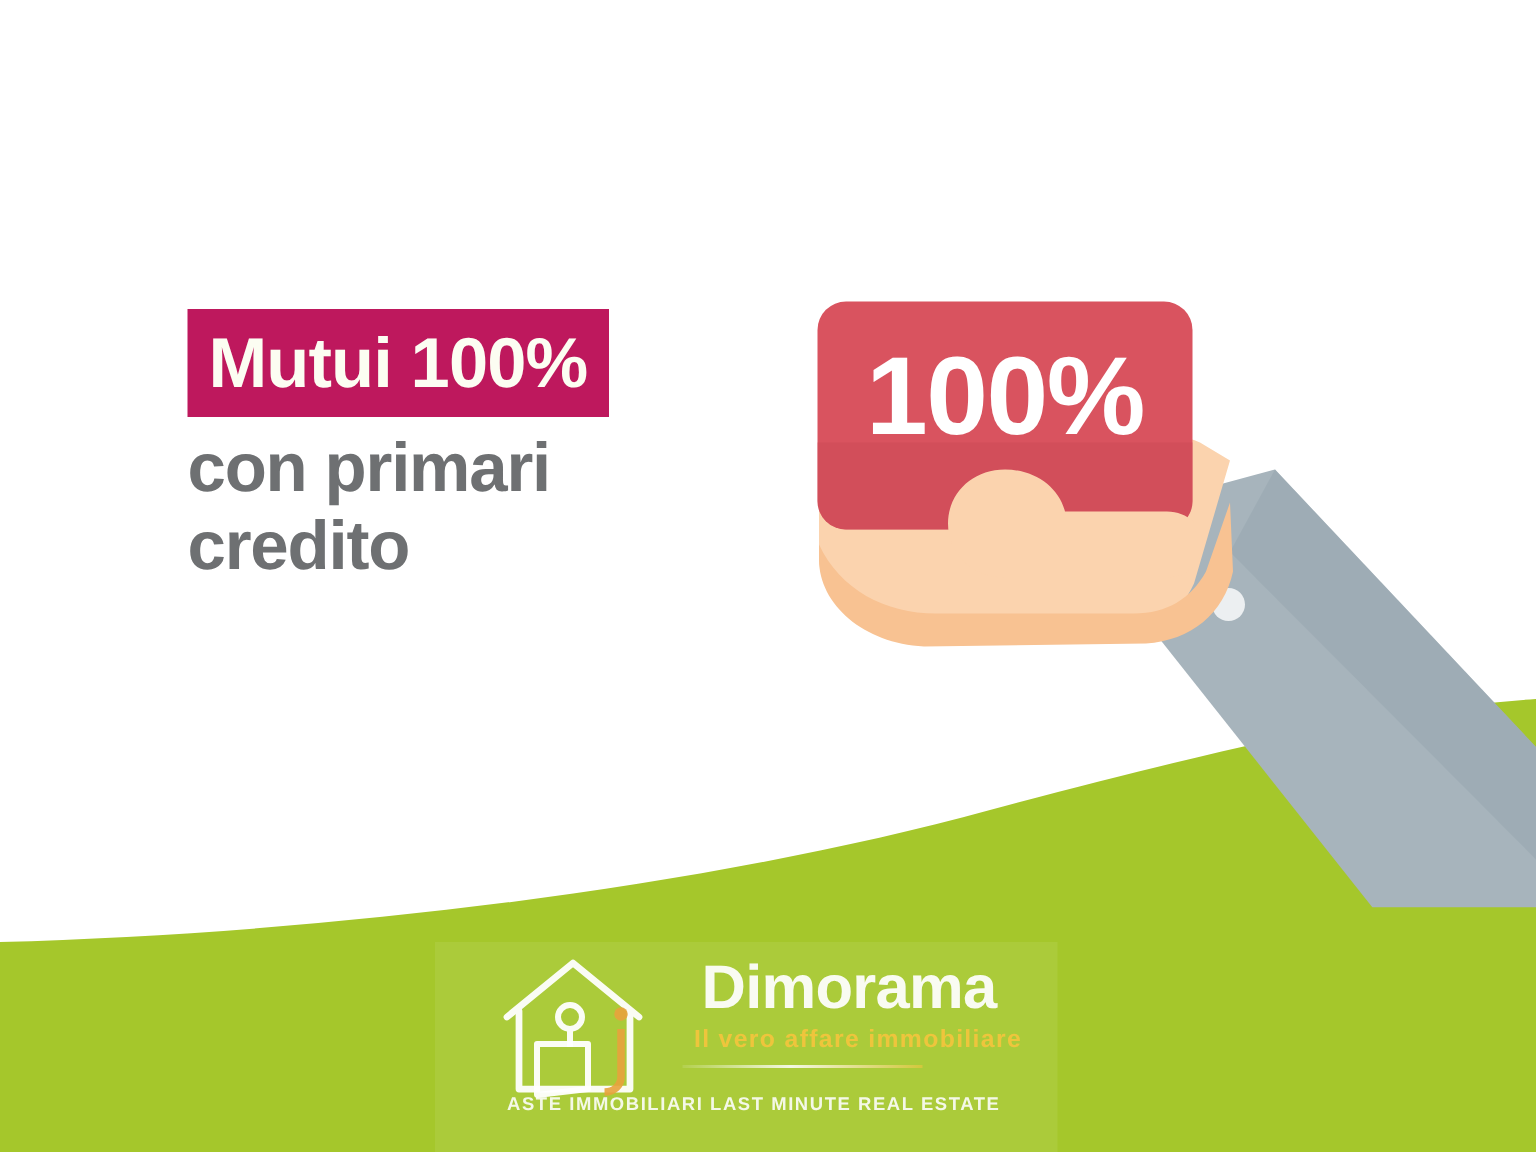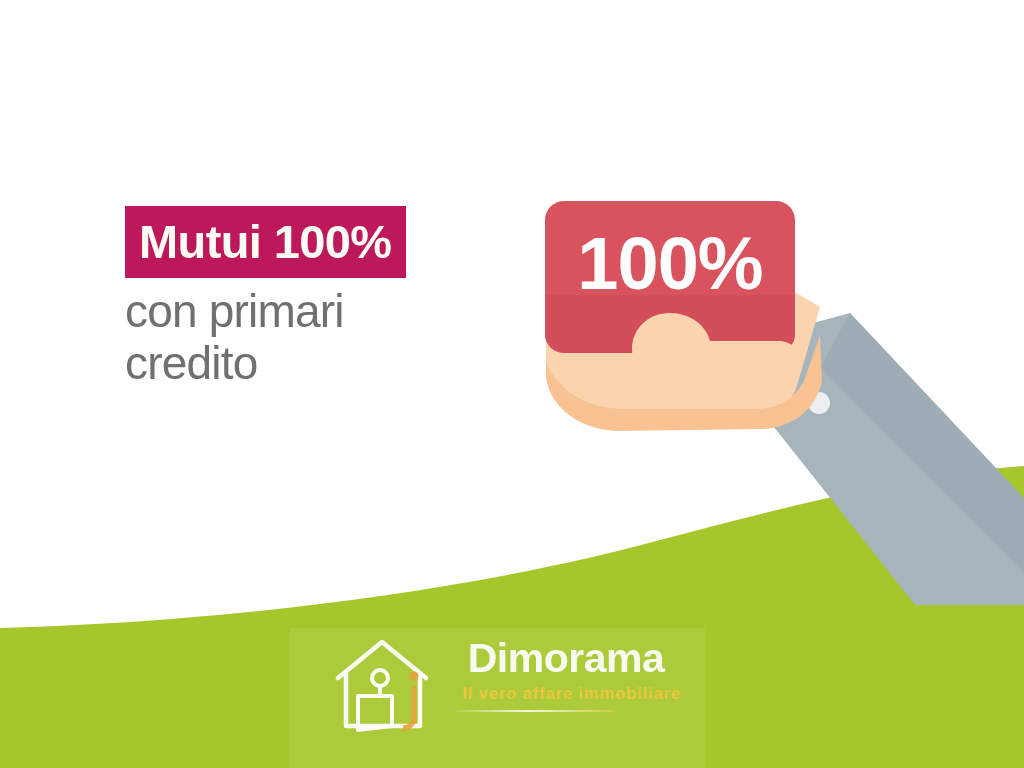--- a/index.html
+++ b/index.html
@@ -37,21 +37,21 @@
     font-weight:bold;
     letter-spacing:-0.6px;
     line-height:1;
     padding:12px 14px 13px 14px;
     white-space:nowrap;
   }
   .headline-line {
     display:block;
     color:#6E7072;
     font-size:46px;
-    font-weight:normal;
+    font-weight:bold;
     letter-spacing:-0.8px;
     line-height:1.12;
     white-space:nowrap;
   }
   #headline-line-1 { margin-top:8px; }
 
   
   #illustration {
     position:absolute;
     left:520px; top:185px;
@@ -211,14 +211,15 @@
     </svg>
 
     <div id="logo-text-block">
       <span id="logo-wordmark">Dimorama</span>
       <span id="logo-tagline">Il vero affare immobiliare</span>
     </div>
 
     <div id="logo-rule"></div>
   </div>
 
+  <div id="logo-strapline">ASTE IMMOBILIARI LAST MINUTE REAL ESTATE</div>
 
 </div>
 
 </body></html>

